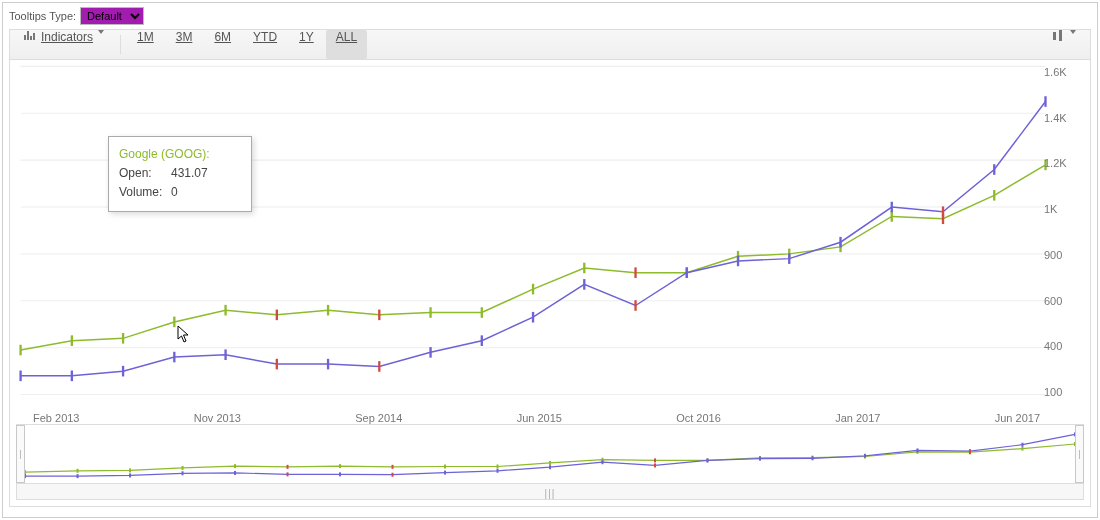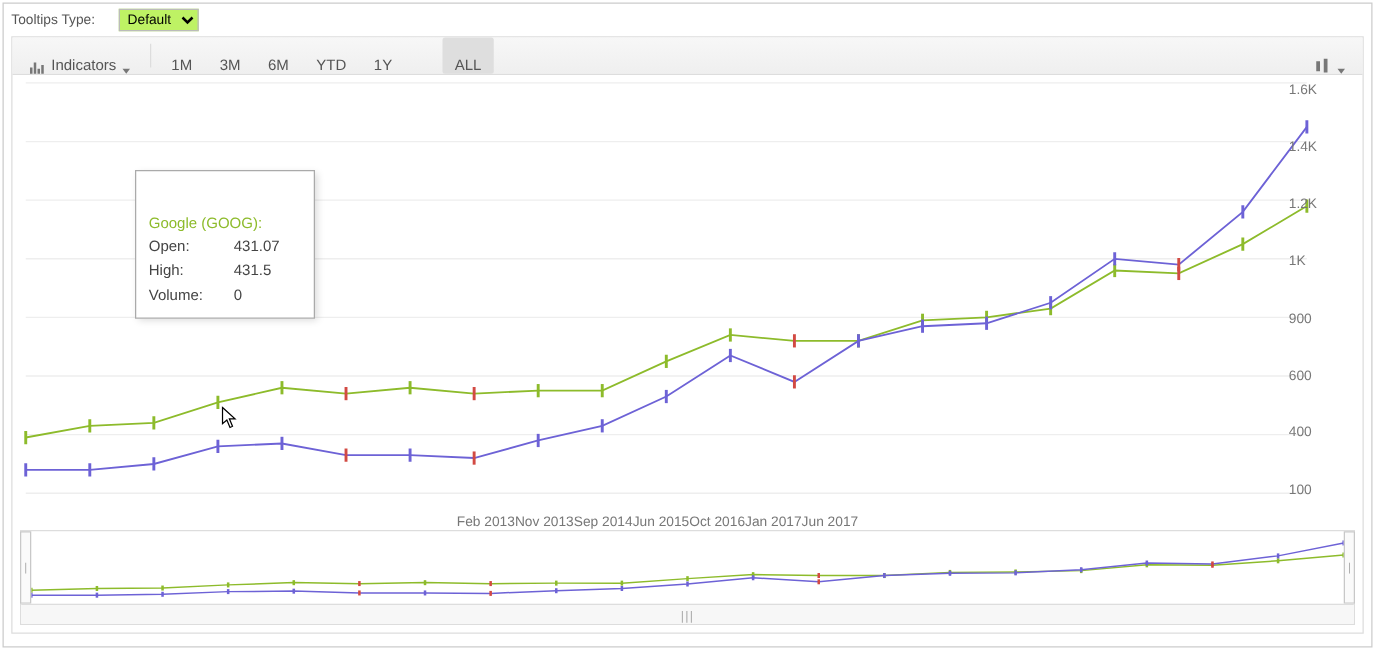--- a/index.html
+++ b/index.html
@@ -16,56 +16,57 @@
     border: 1px solid #ccc;
     width: 1096px;
     height: 516px;
     margin: 2px;
     position: relative;
   }
   .top-controls {
     display: flex;
     align-items: center;
     padding: 4px 6px;
-    gap: 19px;
+    gap: 4px;
   }
   .top-controls label { color: #555; font-size: 11px; }
   .top-controls select {
     font-size: 11px;
     padding: 1px 2px;
     border: 1px solid #bbb;
-    background: #bef264;
+    background: #a21caf;
     min-width: 64px;
   }
   .chart-frame {
     border: 1px solid #ddd;
     margin: 0 6px 6px 6px;
     position: relative;
     height: 478px;
     background: #fff;
   }
   .toolbar {
     height: 30px;
     background: linear-gradient(#f7f7f7,#efefef);
     border-bottom: 1px solid #ddd;
     display: flex;
     align-items: stretch;
     gap: 2px;
     padding: 0 4px;
   }
   .toolbar .btn, .toolbar .btn-txt {
     display: flex;
-    align-items: flex-end;
+    align-items: flex-start;
     padding: 0 10px;
     font-size: 12px;
     color: #555;
     cursor: pointer;
     border-radius: 2px;
-  }
-  .toolbar .btn.active { background: #dedede; margin-left: 28px; }
+    text-decoration: underline;
+  }
+  .toolbar .btn.active { background: #dedede; }
   .toolbar .sep { width: 1px; background: #ddd; margin: 5px 4px; }
   .toolbar .spacer { flex: 1; }
   .caret-down {
     width:0;height:0;border-left:3px solid transparent;border-right:3px solid transparent;border-top:4px solid #777;margin-left:5px;
   }
   .icon-bars { display:inline-block; width:12px; height:10px; position:relative; margin-right:5px;}
   .icon-bars span{position:absolute;bottom:0;width:2px;background:#777;}
   .icon-bars span:nth-child(1){left:0;height:5px;}
   .icon-bars span:nth-child(2){left:3px;height:9px;}
   .icon-bars span:nth-child(3){left:6px;height:4px;}
@@ -78,32 +79,32 @@
     position: absolute;
     top: 30px;
     bottom: 100px;
     left: 0;
     right: 0;
   }
   .plot-area svg { position:absolute; inset:0; }
   .xaxis-labels {
     position:absolute;
     bottom: 82px;
-    left: 2px;
+    left: 23px;
     right: 50px;
     display:flex;
-    justify-content:center;
+    justify-content:space-between;
     font-size:11px;
     color:#777;
   }
   .yaxis-labels {
     position:absolute;
     top: 36px;
     bottom: 108px;
-    right: 23px;
+    right: 10px;
     width: 36px;
     display:flex;
     flex-direction:column;
     justify-content:space-between;
     text-align:left;
     font-size:11px;
     color:#777;
   }
   .tooltip-box {
     position:absolute;
@@ -111,22 +112,22 @@
     left: 98px;
     width: 144px;
     background:#fff;
     border:1px solid #aaa;
     box-shadow: 2px 2px 6px rgba(0,0,0,.15);
     padding:8px 10px;
     font-size:12px;
     line-height:1.6;
     color:#444;
   }
-  .tooltip-box .series-name { color:#8dbb2b;margin-top:24px; }
-  .tooltip-box .row { display:flex;gap:16px; }
+  .tooltip-box .series-name { color:#8dbb2b; }
+  .tooltip-box .row { display:flex; }
   .tooltip-box .row .lbl { width:52px; }
   .cursor-ptr {
     position:absolute;
     top:295px; left:167px;
     width:14px;height:18px;
     pointer-events:none;
   }
   .nav-area {
     position:absolute;
     left:6px; right:6px; bottom:6px;
@@ -282,24 +283,20 @@
       <span>Jun 2017</span>
     </div>
 
     <div class="tooltip-box">
       <div class="series-name">Google (GOOG):</div>
       <div class="row">
           <span class="lbl">Open:</span>
           <span>431.07</span>
         </div>
       <div class="row">
-          <span class="lbl">High:</span>
-          <span>431.5</span>
-        </div>
-      <div class="row">
           <span class="lbl">Volume:</span>
           <span>0</span>
         </div>
     </div>
 
     <svg class="cursor-ptr" viewBox="0 0 14 18">
       <path d="M1 1 L1 14 L4.5 11 L7 17 L9 16 L6.5 10 L11 10 Z" fill="#fff" stroke="#000" stroke-width="1"></path>
     </svg>
 
     <div class="nav-area">

